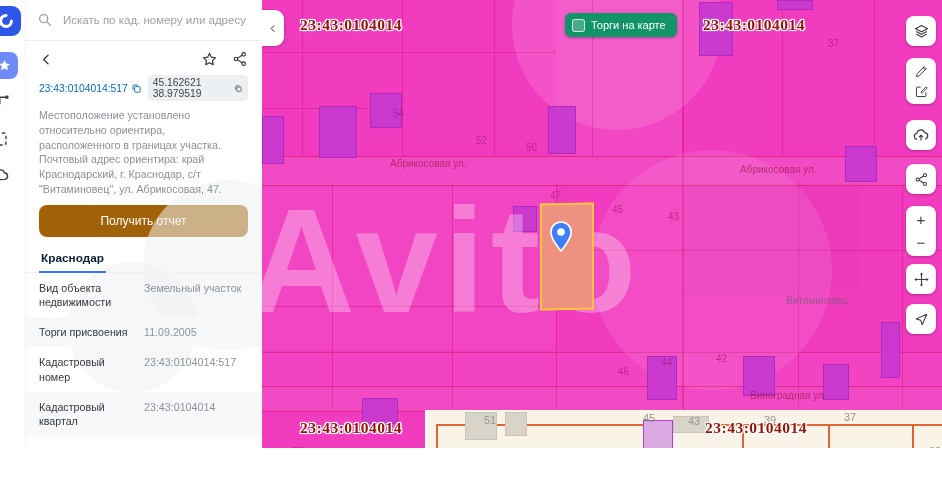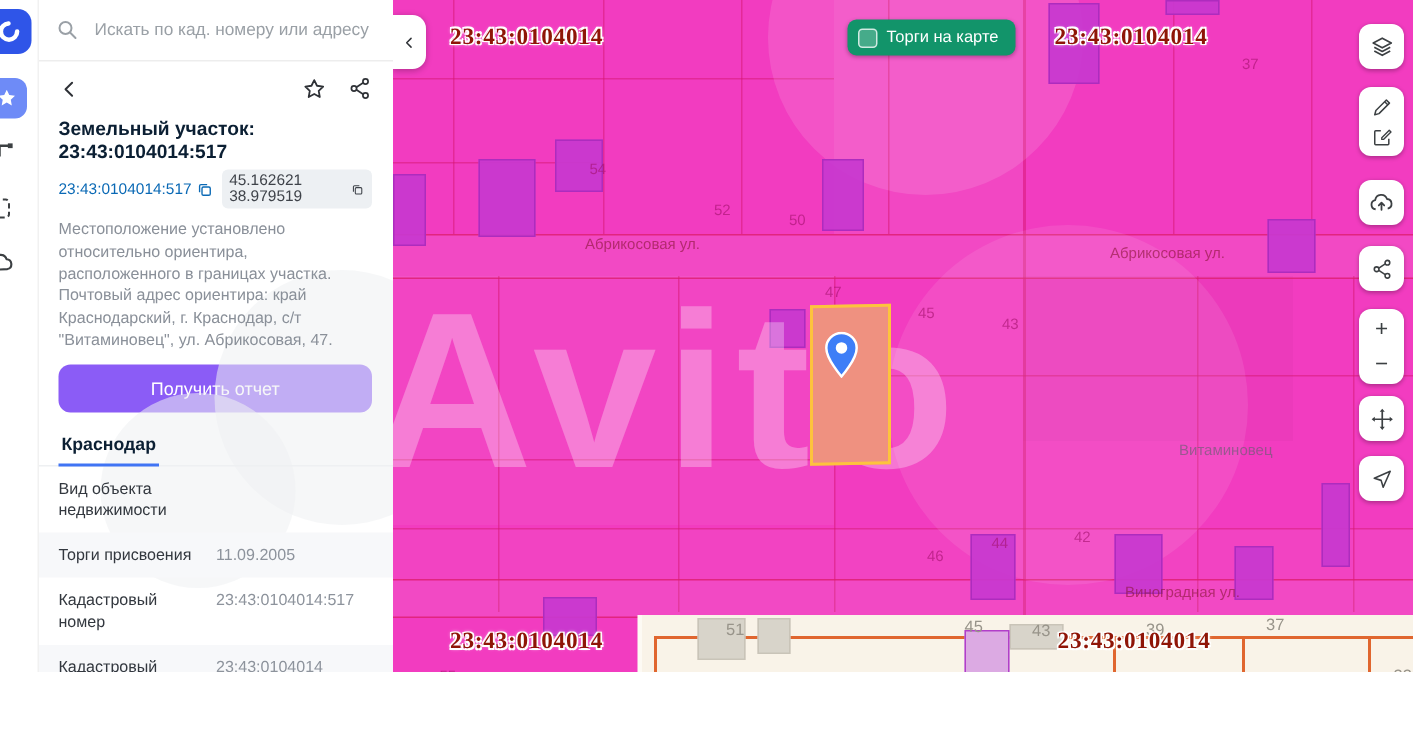--- a/index.html
+++ b/index.html
@@ -21,21 +21,21 @@
   .searchbar input{border:none;outline:none;flex:1;font-size:11.5px;color:#33383f;font-family:"Liberation Sans",sans-serif;background:transparent;}
   .searchbar input::placeholder{color:#9aa0a6;}
   .navrow{display:flex;align-items:center;justify-content:space-between;height:32px;padding:2px 14px 0;}
   .navrow .right{display:flex;gap:14px;align-items:center;}
   .iconbtn{background:none;border:none;padding:0;cursor:pointer;display:flex;align-items:center;}
   .obj-title{font-size:12.8px;font-weight:bold;color:#0b1f33;padding:3px 14px 5px;position:relative;}
   .chiprow{display:flex;align-items:center;gap:6px;padding:0 14px;position:relative;}
   .cadlink{display:flex;align-items:center;gap:3px;color:#0a69b5;font-size:10.3px;cursor:pointer;}
   .chip{display:flex;align-items:center;gap:3px;background:#edf0f3;border-radius:4px;padding:2px 5px;font-size:10.3px;color:#3f434a;}
   .desc{padding:7px 14px 2px;font-size:10.7px;line-height:1.38;color:#8a9099;position:relative;}
-  .report{display:flex;align-items:center;justify-content:center;margin:6px 14px 0;height:32px;border:none;border-radius:8px;background:#8b5cf6;color:#fff;font-size:12px;font-family:"Liberation Sans",sans-serif;cursor:pointer;width:209px;}
+  .report{display:flex;align-items:center;justify-content:center;margin:6px 14px 0;height:32px;border:none;border-radius:8px;background:#a16207;color:#fff;font-size:12px;font-family:"Liberation Sans",sans-serif;cursor:pointer;width:209px;}
   .tabwrap{margin-top:9px;padding:0 14px;border-bottom:1px solid #eef0f2;position:relative;}
   .tab{display:inline-block;font-size:11.8px;font-weight:bold;color:#0b1f33;padding:5px 2px 6px;border-bottom:2.5px solid #4074f4;margin-bottom:-1px;cursor:pointer;}
   .rows{position:relative;}
   .irow{display:flex;padding:8px 14px;font-size:10.7px;}
   .irow:nth-child(even){background:#f7f8fa;}
   .irow .lbl{width:97px;flex:none;color:#33383f;line-height:1.32;padding-right:8px;}
   .irow .val{flex:1;color:#8d939c;line-height:1.36;}
 
   
   .map{position:absolute;left:262px;top:0;width:680px;height:498px;background:#f23cc0;overflow:hidden;}
@@ -149,21 +149,20 @@
               <circle cx="17.5" cy="5" r="2.6" fill="none" stroke="#2f3237" stroke-width="1.7"></circle>
               <circle cx="6" cy="12" r="2.6" fill="none" stroke="#2f3237" stroke-width="1.7"></circle>
               <circle cx="17.5" cy="19" r="2.6" fill="none" stroke="#2f3237" stroke-width="1.7"></circle>
               <line x1="8.4" y1="10.7" x2="15.2" y2="6.3" stroke="#2f3237" stroke-width="1.7"></line>
               <line x1="8.4" y1="13.3" x2="15.2" y2="17.7" stroke="#2f3237" stroke-width="1.7"></line>
             </svg>
         </button>
       </span>
     </div>
 
-    <div class="obj-title">Земельный участок: 23:43:0104014:517</div>
 
     <div class="chiprow">
       <span class="cadlink">
         <span>23:43:0104014:517</span>
         <svg width="11" height="11" viewBox="0 0 24 24">
             <rect x="8" y="8" width="12" height="12" rx="2" fill="none" stroke="#0a69b5" stroke-width="2"></rect>
             <path d="M4.5 15.5v-9a2 2 0 012-2h9" fill="none" stroke="#0a69b5" stroke-width="2"></path>
           </svg>
       </span>
       <span class="chip">
@@ -179,20 +178,21 @@
 
     <button class="report">Получить отчет</button>
 
     <div class="tabwrap">
       <span class="tab">Краснодар</span>
     </div>
 
     <div class="rows">
         <div class="irow">
           <div class="lbl">Вид объекта недвижимости</div>
+          <div class="val">Земельный участок</div>
         </div>
         <div class="irow">
           <div class="lbl">Торги присвоения</div>
           <div class="val">11.09.2005</div>
         </div>
         <div class="irow">
           <div class="lbl">Кадастровый номер</div>
           <div class="val">23:43:0104014:517</div>
         </div>
         <div class="irow">

